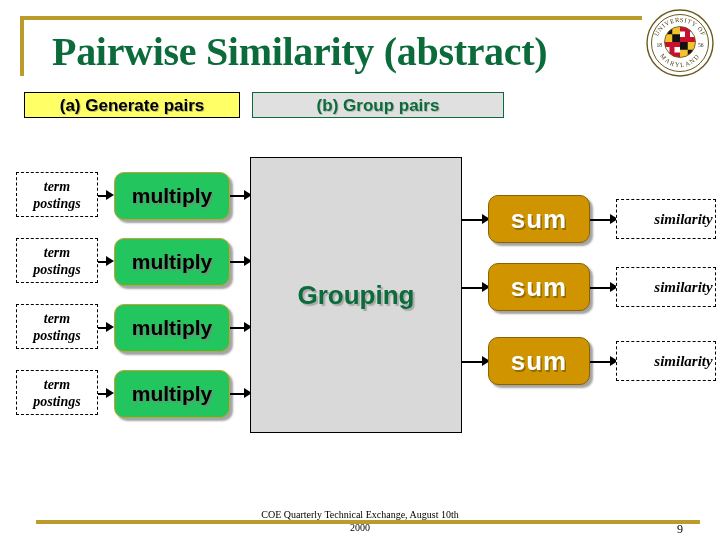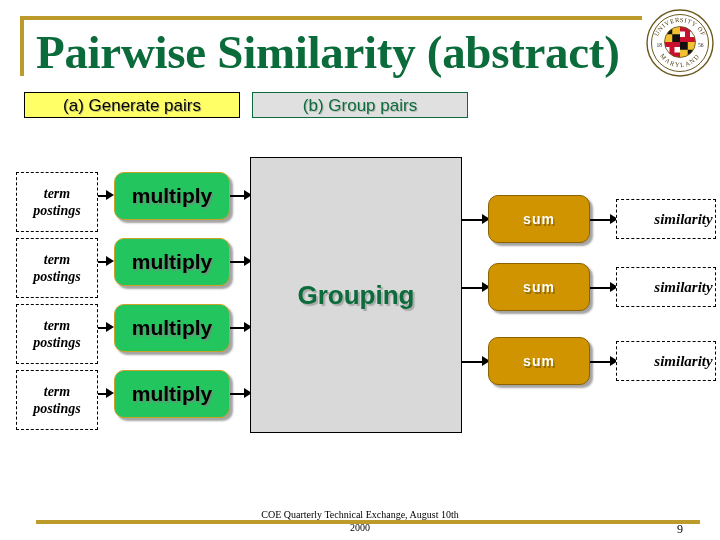--- a/index.html
+++ b/index.html
@@ -17,69 +17,69 @@
     position:absolute;left:20px;top:16px;width:622px;height:4px;
     background:#bd9b2a;
   }
   .accent-v{
     position:absolute;left:20px;top:16px;width:4px;height:60px;
     background:#bd9b2a;
   }
 
   
   .title{
-    position:absolute;left:36px;top:24px;width:600px;height:56px;
+    position:absolute;left:52px;top:24px;width:600px;height:56px;
     font-family:"Liberation Serif", serif;
     font-weight:bold;
-    font-size:47px;
+    font-size:40px;
     color:#0b6b3a;
     letter-spacing:-0.3px;
     line-height:56px;
     white-space:nowrap;
   }
 
   
   .seal{
     position:absolute;left:645px;top:6px;width:70px;height:74px;
   }
   .seal svg{display:block;}
 
   
   .phase{
     position:absolute;height:26px;line-height:26px;
-    text-align:center;font-weight:normal;font-size:17px;
+    text-align:center;font-weight:bold;font-size:17px;
     box-sizing:border-box;
   }
   .phase-a{
     left:24px;top:92px;width:216px;
     background:#ffff66;color:#000000;border:1.5px solid #000000;
     text-shadow:1px 1px 0 rgba(120,120,120,.5);
   }
   .phase-b{
-    left:252px;top:92px;width:216px;
+    left:252px;top:92px;width:252px;
     background:#e0e0e0;color:#0b6b3a;border:1.5px solid #0b6b3a;
     text-shadow:1px 1px 0 rgba(160,160,160,.6);
   }
   .phase-c{
     left:480px;top:92px;width:216px;
     background:#cf9400;color:#ffffff;border:1.5px solid #0b6b3a;
     text-shadow:1px 1px 0 rgba(120,90,0,.6);
   }
 
   
   .dashed{
     position:absolute;box-sizing:border-box;
     border:1.5px dashed #000000;background:#ffffff;
     display:flex;align-items:center;justify-content:center;
     font-family:"Liberation Serif", serif;
     font-weight:bold;font-style:italic;color:#000000;
     text-align:center;
   }
   .postings{
-    left:16px;width:82px;height:60px;font-size:14px;line-height:17px;
+    left:16px;width:82px;height:45px;font-size:14px;line-height:17px;
   }
   .similarity{
     left:616px;width:100px;height:40px;font-size:15px;padding-left:35px;
   }
 
   
   .proc{
     position:absolute;box-sizing:border-box;
     border-radius:10px;
     display:flex;align-items:center;justify-content:center;
@@ -88,21 +88,21 @@
   }
   .multiply{
     left:114px;width:116px;height:48px;
     background:#22c55e;border:1.2px solid #c9a227;
     color:#000000;font-size:21px;
     text-shadow:1.5px 1.5px 0 rgba(130,130,130,.65);
   }
   .sum{
     left:488px;width:102px;height:48px;
     background:#cf9400;border:1.2px solid #8a6200;
-    color:#ffffff;font-size:14px;letter-spacing:1px;
+    color:#ffffff;font-size:26px;letter-spacing:1px;
     text-shadow:1.5px 1.5px 0 rgba(110,80,0,.6);
   }
 
   
   .grouping{
     position:absolute;left:250px;top:157px;width:212px;height:276px;
     background:#d9d9d9;border:1.2px solid #000000;box-sizing:border-box;
     display:flex;align-items:center;justify-content:center;
     font-weight:bold;font-size:26px;color:#0b6b3a;
     text-shadow:2px 2px 1px rgba(150,150,150,.7);

